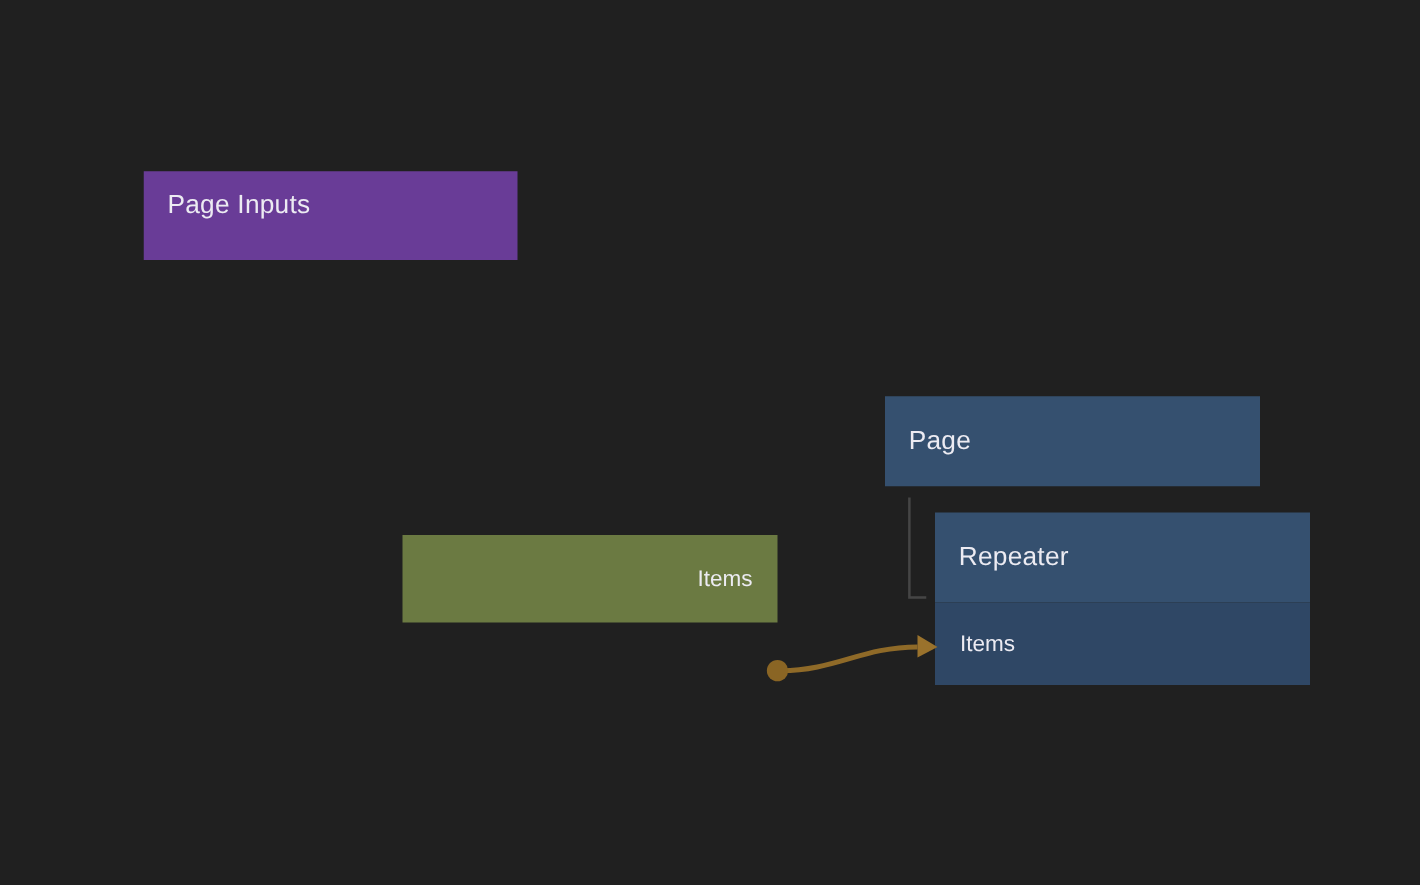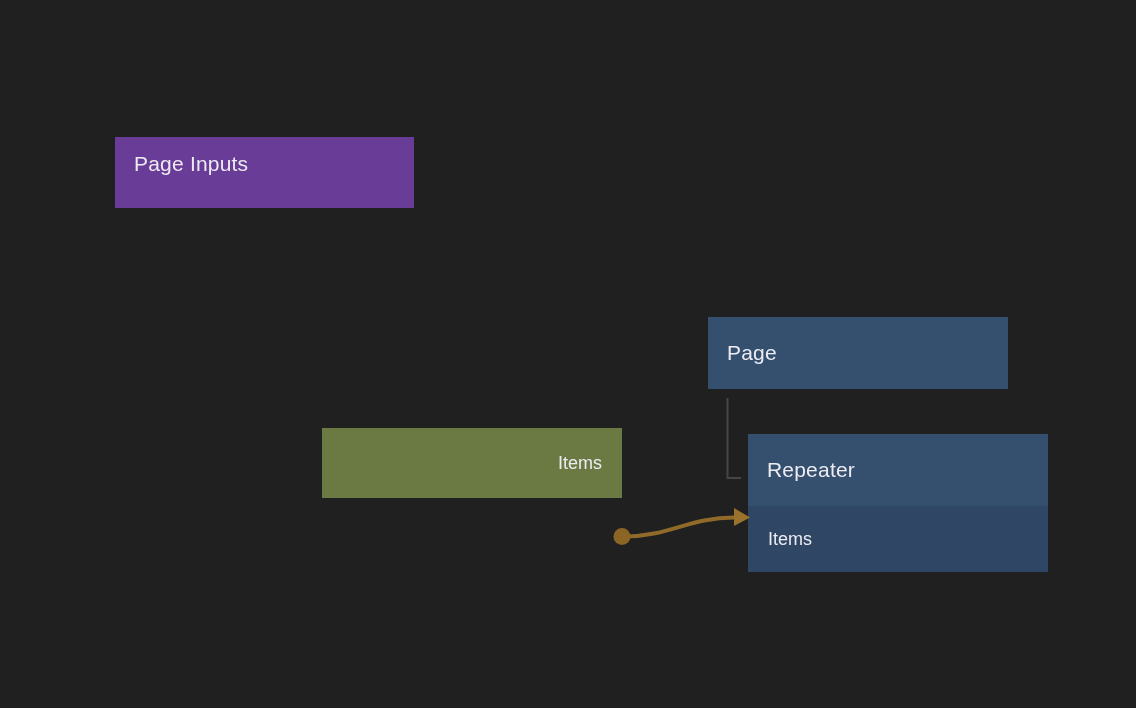--- a/index.html
+++ b/index.html
@@ -50,21 +50,21 @@
     height: 70px;
     background: #6b7a42;
     display: flex;
     align-items: center;
     justify-content: flex-end;
     padding-right: 20px;
     font-size: 18px;
   }
   
   .node-repeater {
-    left: 748px; top: 410px; width: 300px; height: 138px; margin-top: 24px;
+    left: 748px; top: 410px; width: 300px; height: 138px;
   }
   .node-repeater .node-header { background: #35506f; }
   .node-repeater .port-row {
     height: 66px;
     background: #2f4765;
     display: flex;
     align-items: center;
     justify-content: flex-start;
     padding-left: 20px;
     font-size: 18px;

